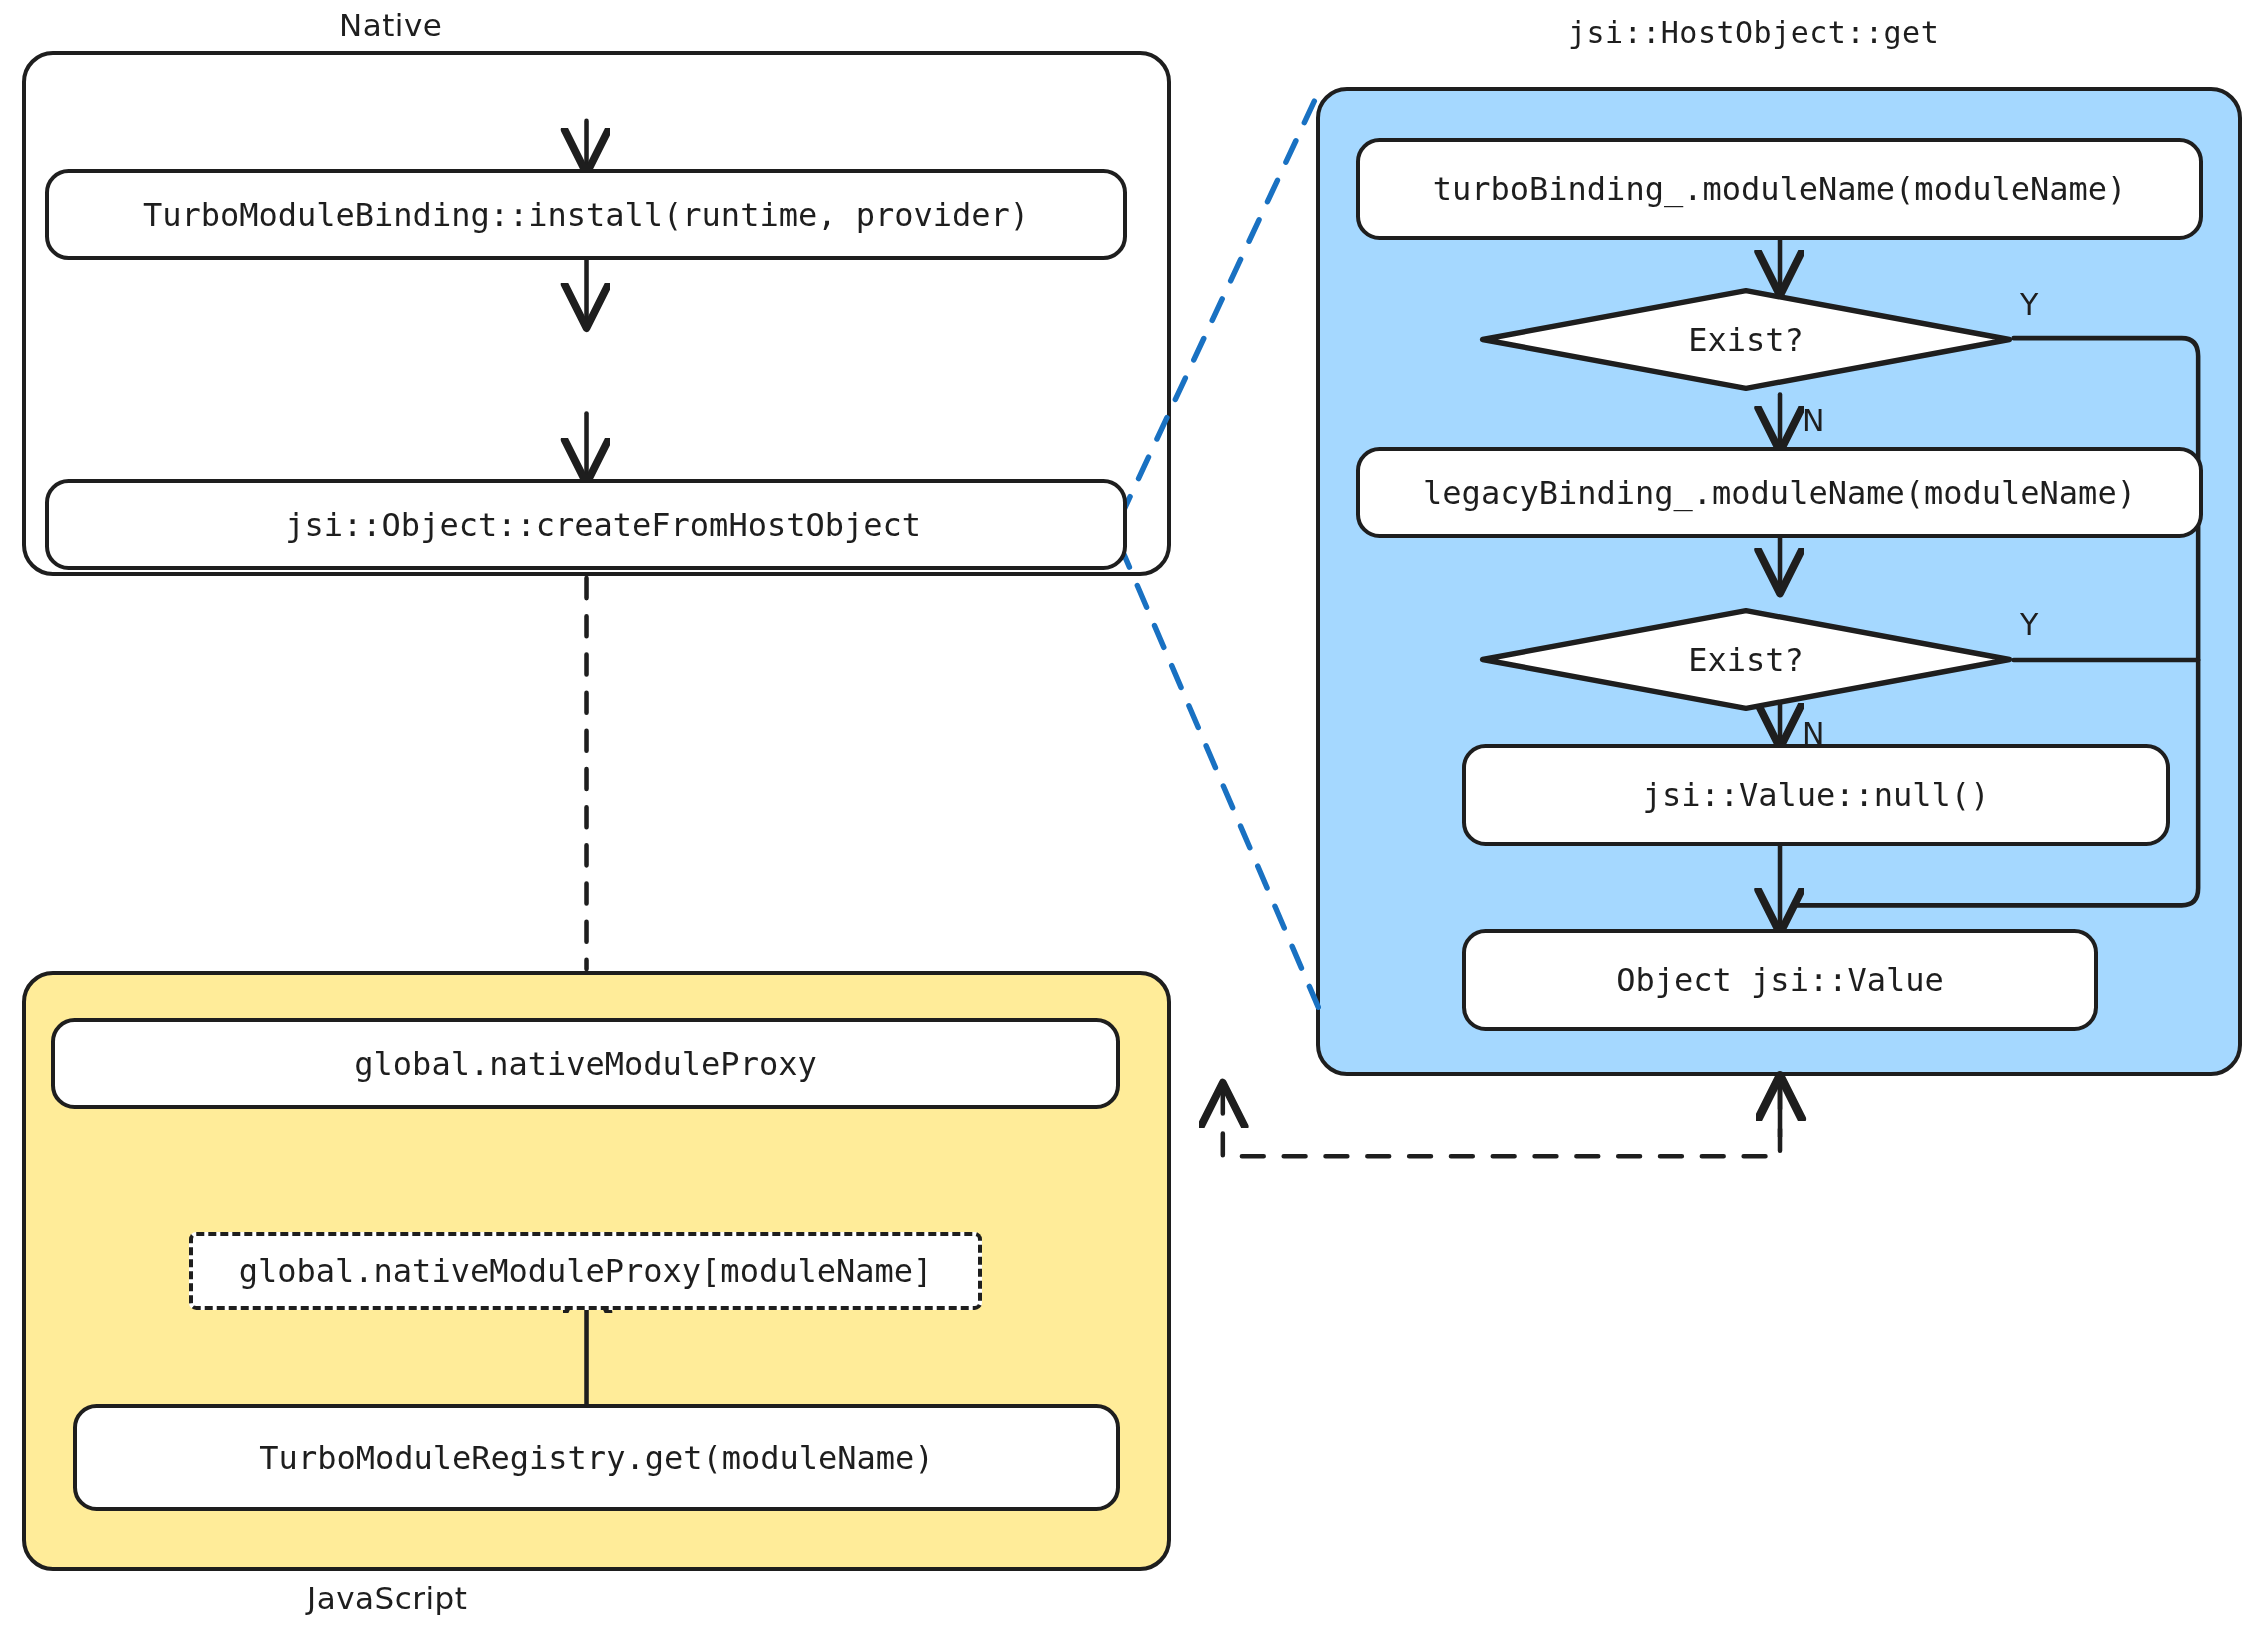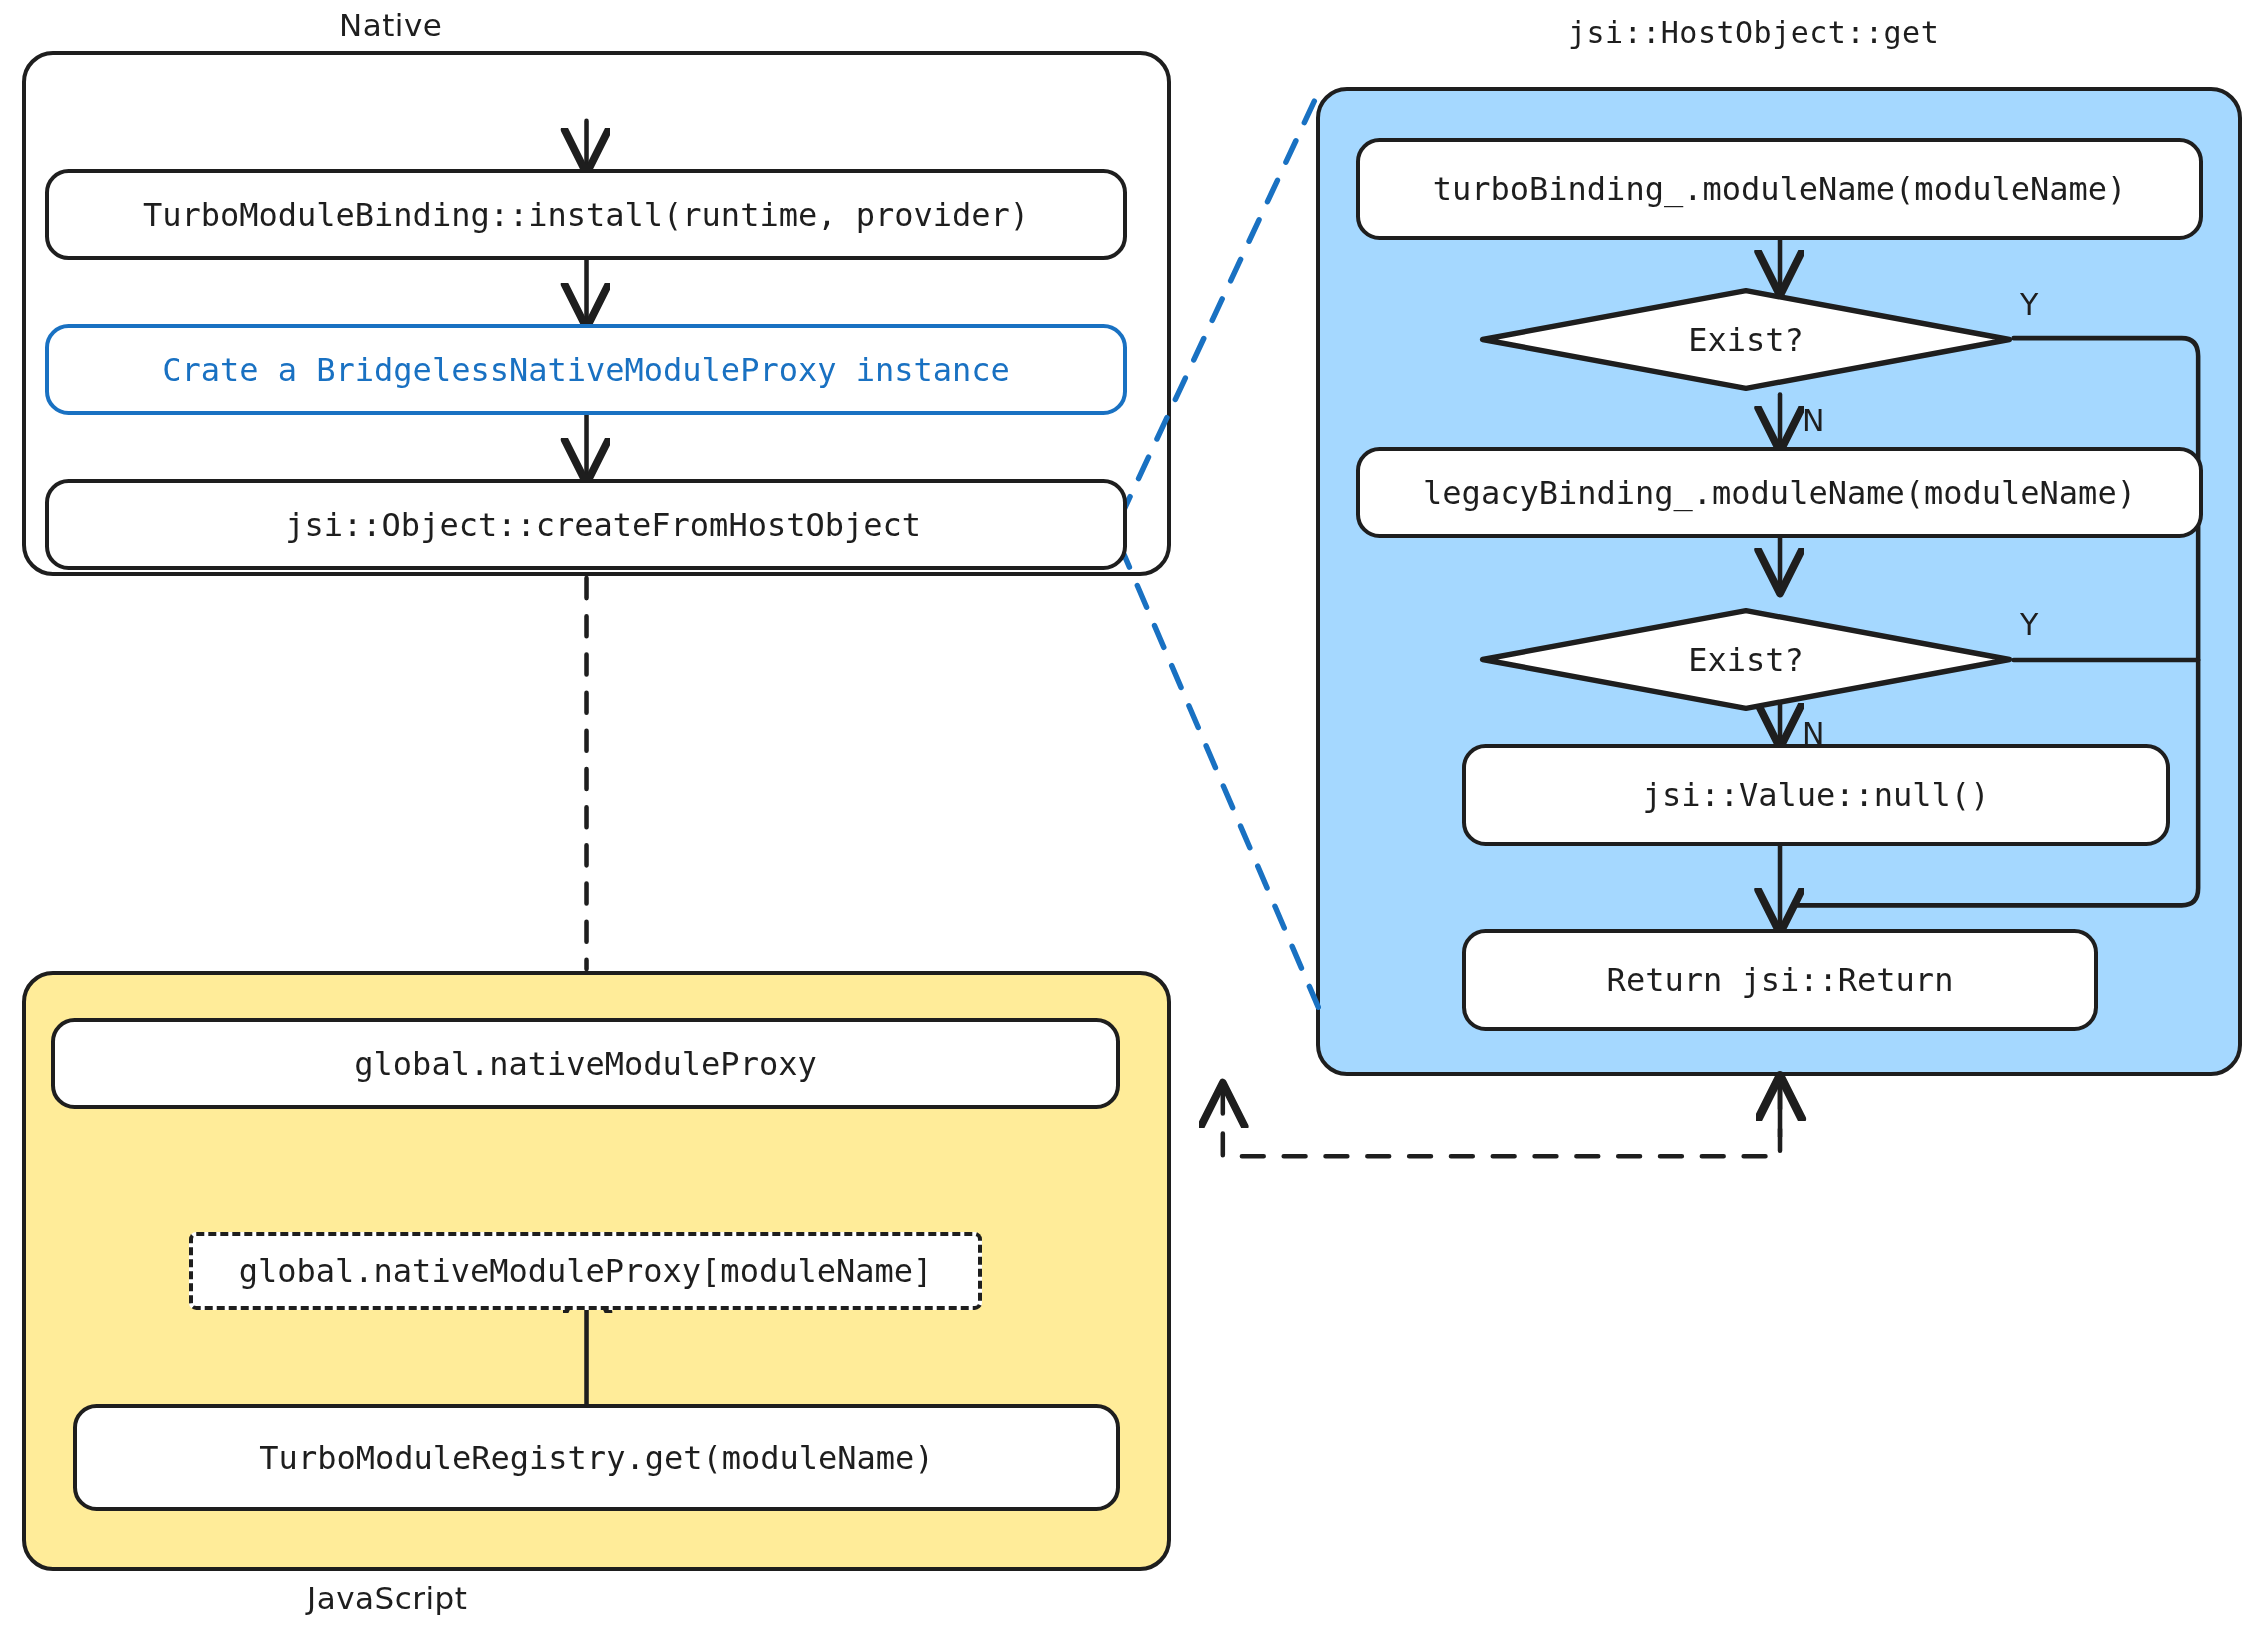--- a/index.html
+++ b/index.html
@@ -114,21 +114,20 @@
 
     <g stroke="#1e1e1e" fill="none" stroke-width="5" stroke-linecap="round" stroke-linejoin="round">
       <path d="M1958,1196 L1958,1272 L1345,1272 L1345,1196" stroke-dasharray="24 22" marker-end="url(#ah)"></path>
       <path d="M1958,1250 L1958,1188" marker-end="url(#ahb)" stroke-dasharray="none"></path>
     </g>
   </svg>
 
 
   <div class="node" style="left:45px;top:169px;width:1082px;height:91px;text-align:center;">TurboModuleBinding::install(runtime, provider)</div>
 
-  <div class="node accent" style="left:45px;top:324px;width:1082px;height:91px;">Crate a BridgelessNativeModuleProxy instance</div>
 
   <div class="node" style="left:45px;top:479px;width:1082px;height:91px;padding-left:47px;">jsi::Object::createFromHostObject</div>
 
   <div class="node dashed" style="left:189px;top:1232px;width:793px;height:78px;font-size:32px;">global.nativeModuleProxy[moduleName]</div>
 
   <div class="node" style="left:51px;top:1018px;width:1069px;height:91px;">global.nativeModuleProxy</div>
 
   <div class="node" style="left:73px;top:1404px;width:1047px;height:107px;">TurboModuleRegistry.get(moduleName)</div>
 
   <div class="node" style="left:1356px;top:138px;width:847px;height:102px;">turboBinding_.moduleName(moduleName)</div>
@@ -144,21 +143,21 @@
 
   <div class="diamond" style="left:1478px;top:607px;width:536px;height:105px;">
     <svg width="536" height="105" viewBox="0 0 590 116" xmlns="http://www.w3.org/2000/svg">
       <path d="M295,4 L586,58 L295,112 L4,58 Z" fill="#ffffff" stroke="#1e1e1e" stroke-width="6" stroke-linejoin="round"></path>
     </svg>
     <span class="dtxt">Exist?</span>
   </div>
 
   <div class="node" style="left:1462px;top:744px;width:708px;height:102px;">jsi::Value::null()</div>
 
-  <div class="node" style="left:1462px;top:929px;width:636px;height:102px;">Return jsi::Return</div>
+  <div class="node" style="left:1462px;top:929px;width:636px;height:102px;">Object jsi::Value</div>
 
   <div class="bo" style="left:2020px;top:287px;">Y</div>
   <div class="bo" style="left:1802px;top:403px;">N</div>
   <div class="bo" style="left:2020px;top:607px;">Y</div>
   <div class="bo" style="left:1802px;top:716px;">N</div>
 
 </div>
 
 
 </body></html>

